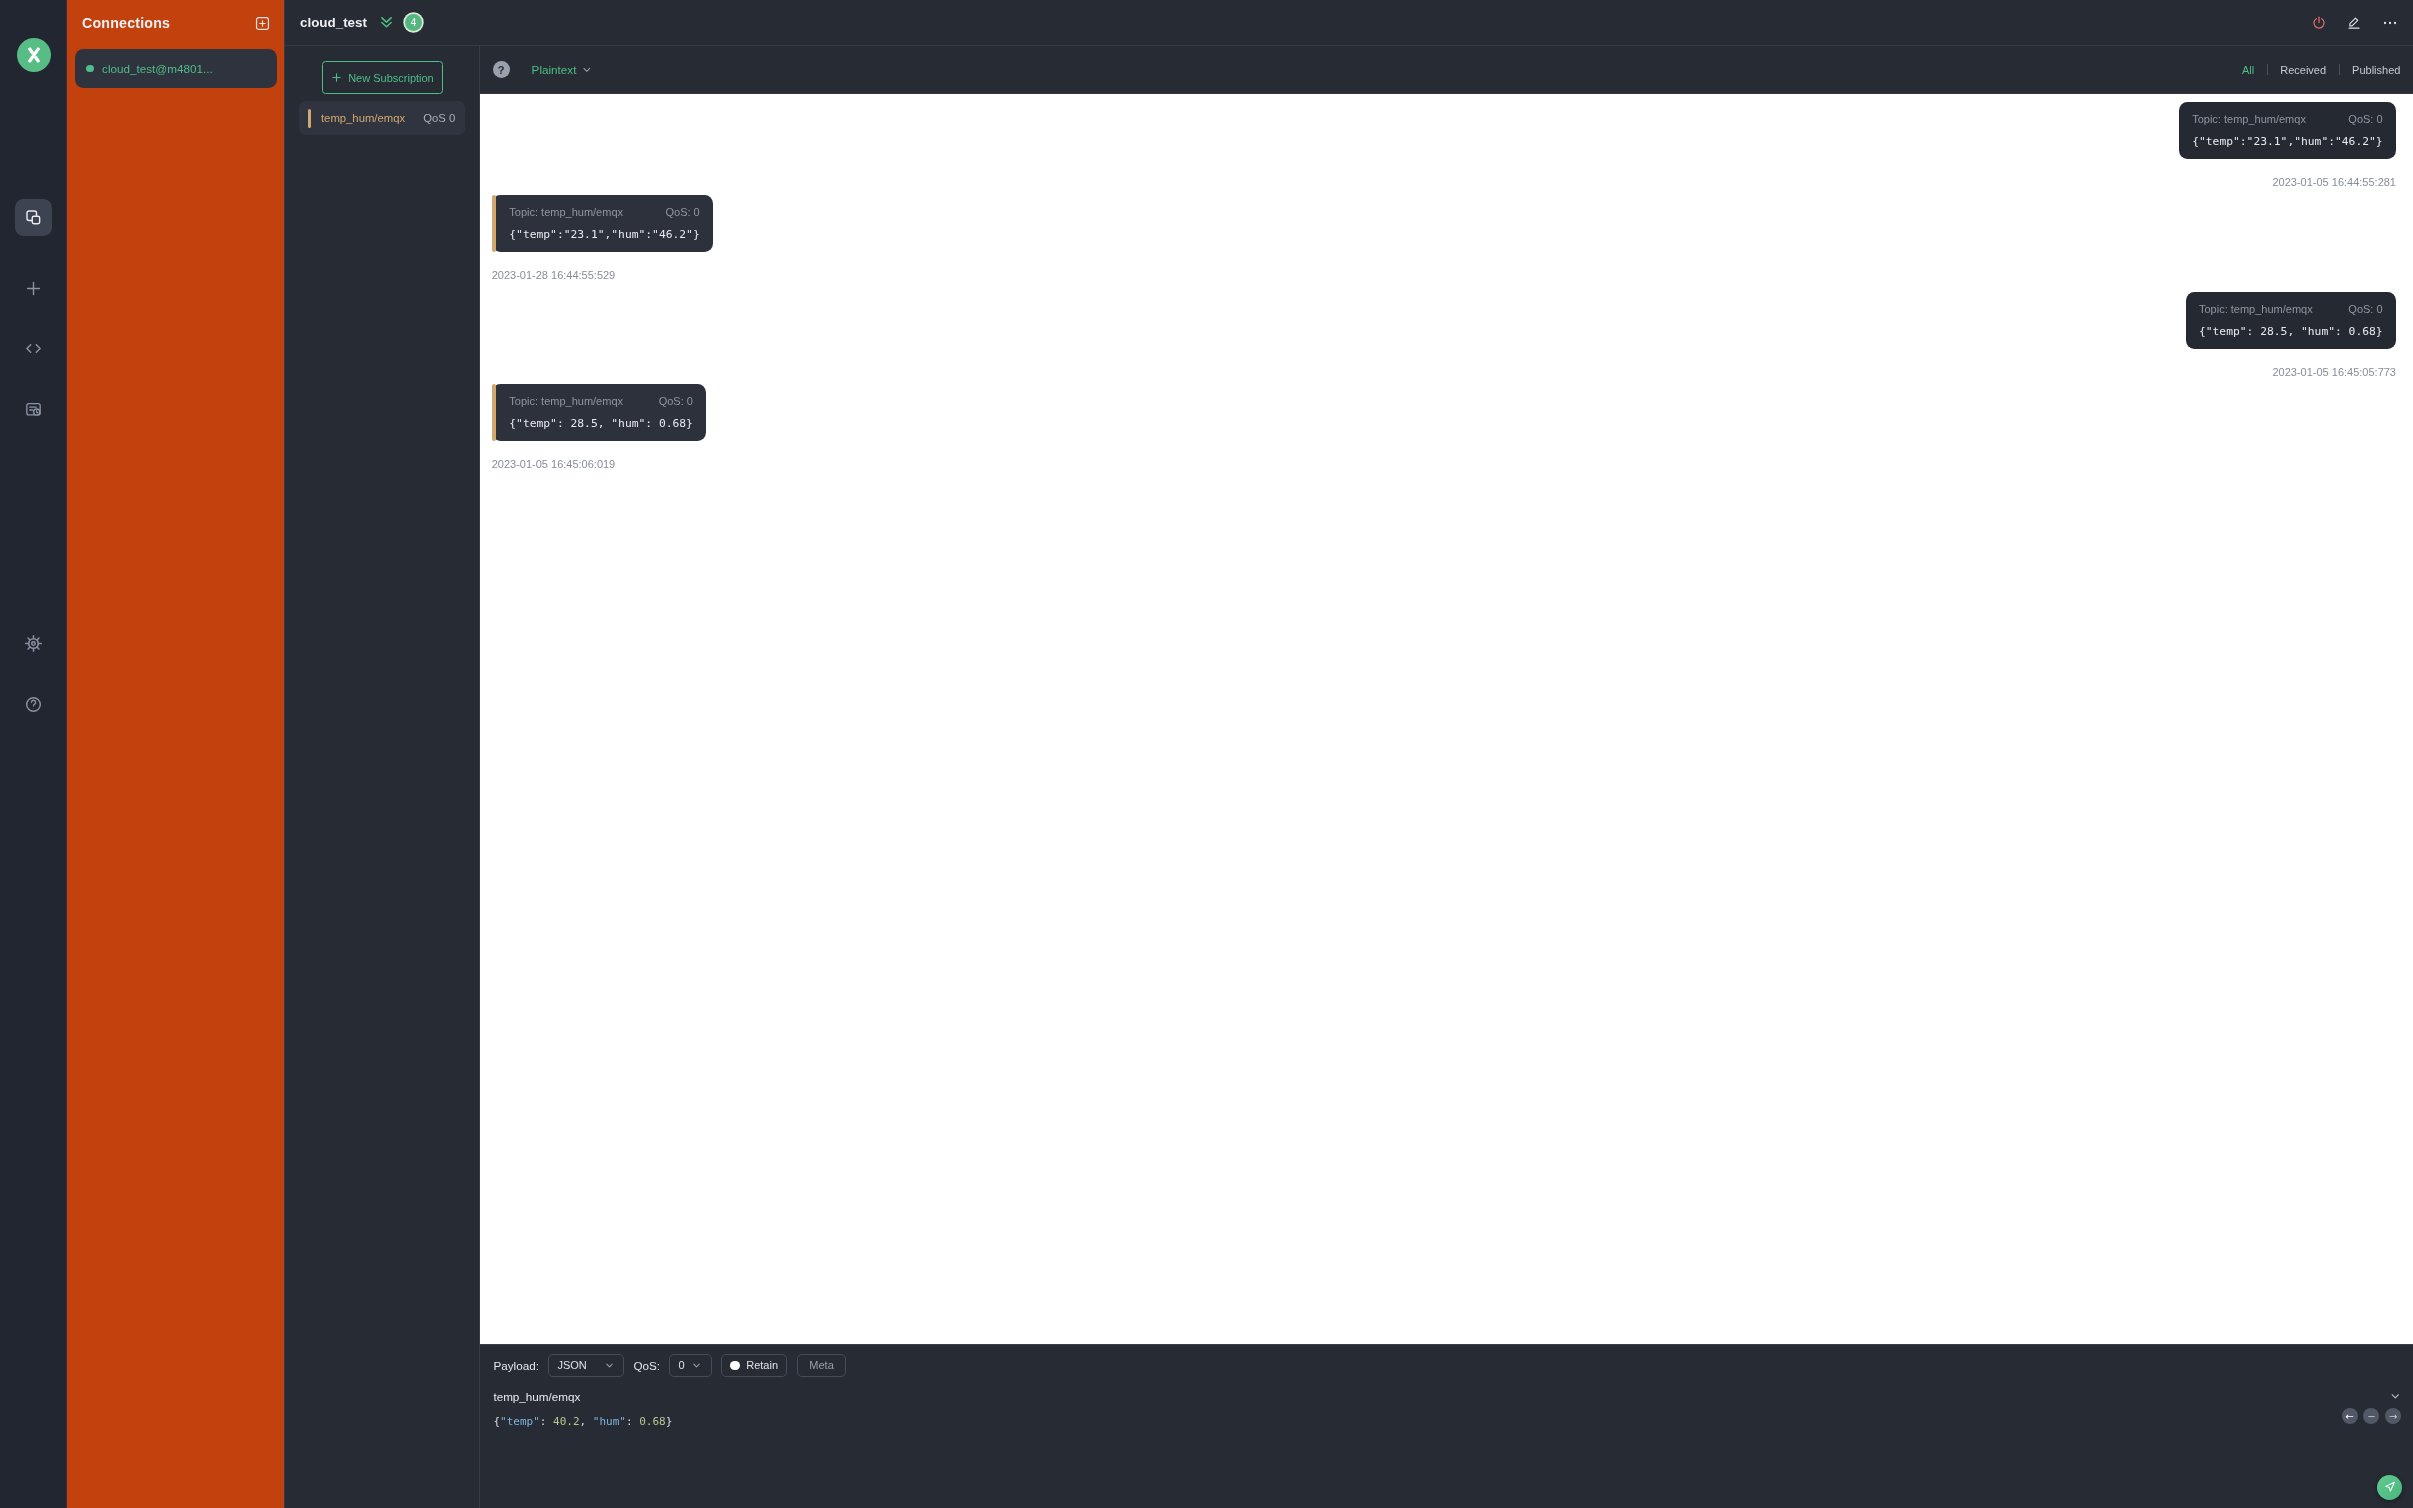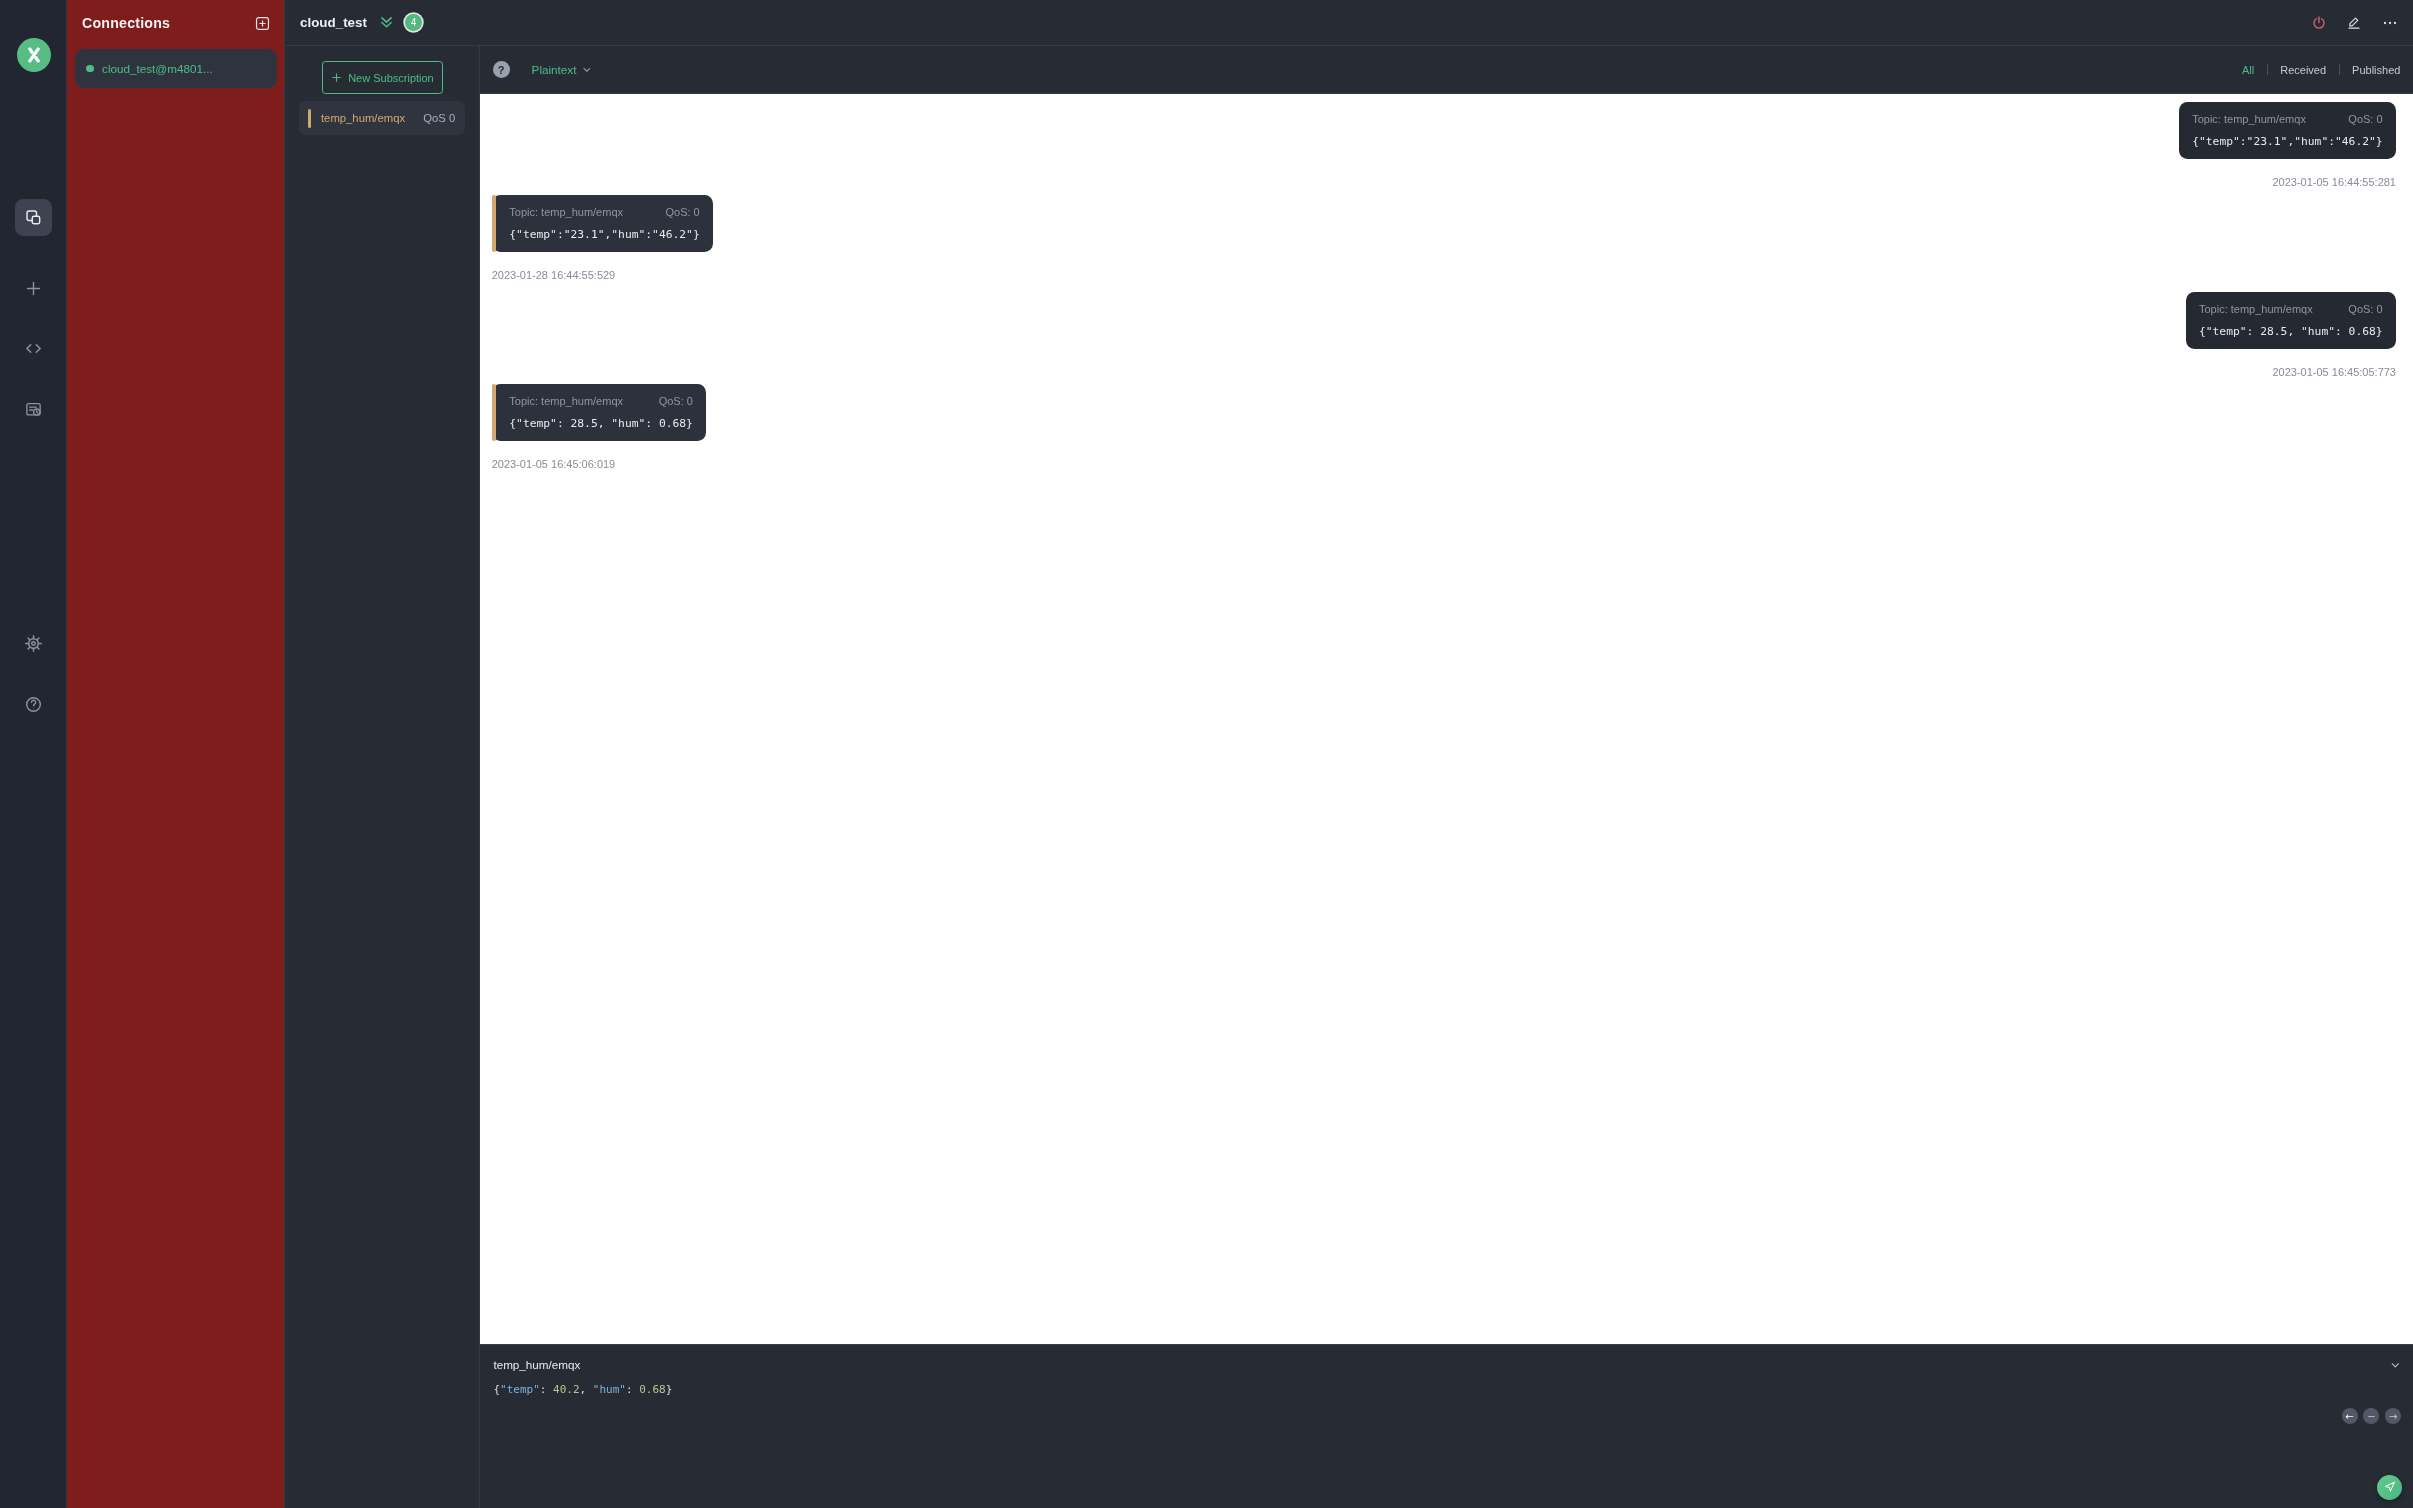--- a/index.html
+++ b/index.html
@@ -2,21 +2,21 @@
 <html style="font-size:13.4px"><head>
 <meta charset="utf-8">
 <style>
   * { margin:0; padding:0; box-sizing:border-box; }
   html,body { width:1207px; height:754px; overflow:hidden; background:#1d212a;
     font-family:"Liberation Sans", sans-serif; }
   .mono { font-family:"DejaVu Sans Mono", monospace; }
 
   
   .iconbar { position:absolute; left:0; top:0; bottom:0; width:67px; background:#222631; border-right:0.8px solid #303541; }
-  .connpanel { position:absolute; left:67px; top:0; bottom:0; width:218px; background:#7f1d1d; border-right:0.8px solid #343a46; }
+  .connpanel { position:absolute; left:67px; top:0; bottom:0; width:218px; background:#c2410c; border-right:0.8px solid #343a46; }
   .subcol { position:absolute; left:285px; top:46px; bottom:0; width:194px; background:#272b34; }
   .topheader { position:absolute; left:285px; top:0; right:0; height:46px; background:#272b34; border-bottom:0.8px solid #343a46;
     display:flex; align-items:center; padding:0 15px; }
   .main { position:absolute; left:479px; top:46px; right:0; bottom:0; border-left:0.8px solid #343a46; }
 
   
   .logo { position:absolute; left:17px; top:38px; width:34px; height:34px; border-radius:50%;
     background:#57bd85; display:flex; align-items:center; justify-content:center; }
   .ib-item { position:absolute; left:15px; width:37px; height:37px; border-radius:8.4px;
     display:flex; align-items:center; justify-content:center; color:#8b92a1; }
@@ -289,20 +289,43 @@
           <span>QoS: 0</span>
         </div>
         <div class="payload">{"temp": 28.5, "hum": 0.68}</div>
       </div>
       <div class="time">2023-01-05 16:45:06:019</div>
     </div>
 
   </div>
 
   <div class="publish">
+    <div class="pub-toolbar">
+      <span class="pub-label">Payload:</span>
+      <span class="pill" style="gap:17px;">
+        <span>JSON</span>
+        <svg width="11" height="11" viewBox="0 0 24 24" fill="none" stroke="#9aa0ab" stroke-width="2.2" stroke-linecap="round" stroke-linejoin="round">
+          <path d="M6 9l6 6 6-6"></path>
+        </svg>
+      </span>
+      <span class="pub-label">QoS:</span>
+      <span class="pill">
+        <span>0</span>
+        <svg width="11" height="11" viewBox="0 0 24 24" fill="none" stroke="#9aa0ab" stroke-width="2.2" stroke-linecap="round" stroke-linejoin="round">
+          <path d="M6 9l6 6 6-6"></path>
+        </svg>
+      </span>
+      <span class="pill">
+        <span class="retain-dot"></span>
+        <span>Retain</span>
+      </span>
+      <span class="pill meta">
+        <span>Meta</span>
+      </span>
+    </div>
 
     <div class="topic-row">
       <span class="topic-text">temp_hum/emqx</span>
       <span class="chev">
         <svg width="12.6" height="12.6" viewBox="0 0 24 24" fill="none" stroke="#c3c7d1" stroke-width="2" stroke-linecap="round" stroke-linejoin="round">
           <path d="M6 9l6 6 6-6"></path>
         </svg>
       </span>
     </div>
 

